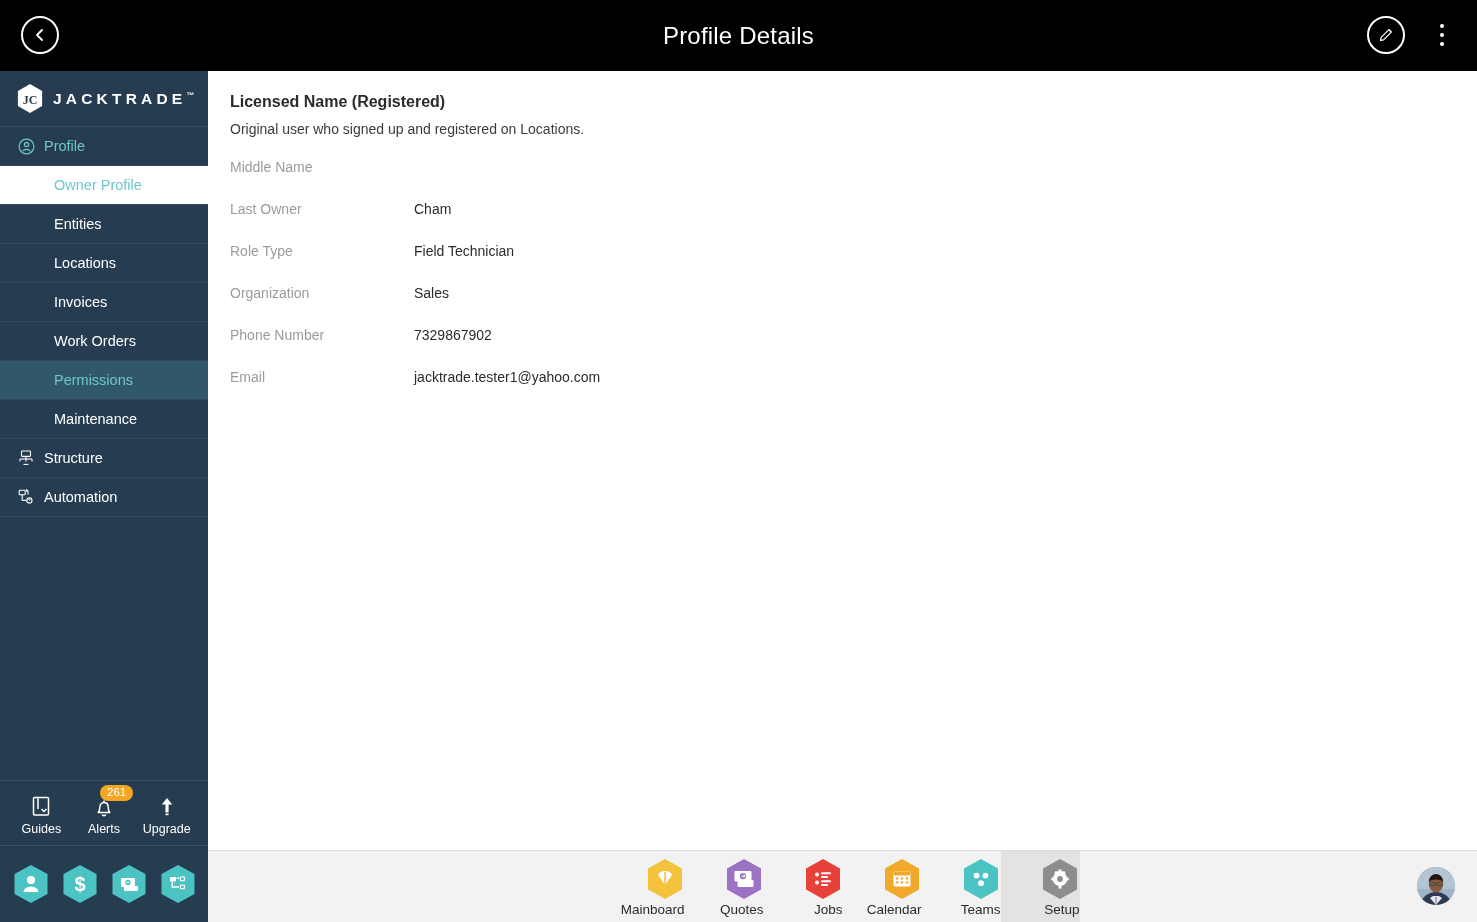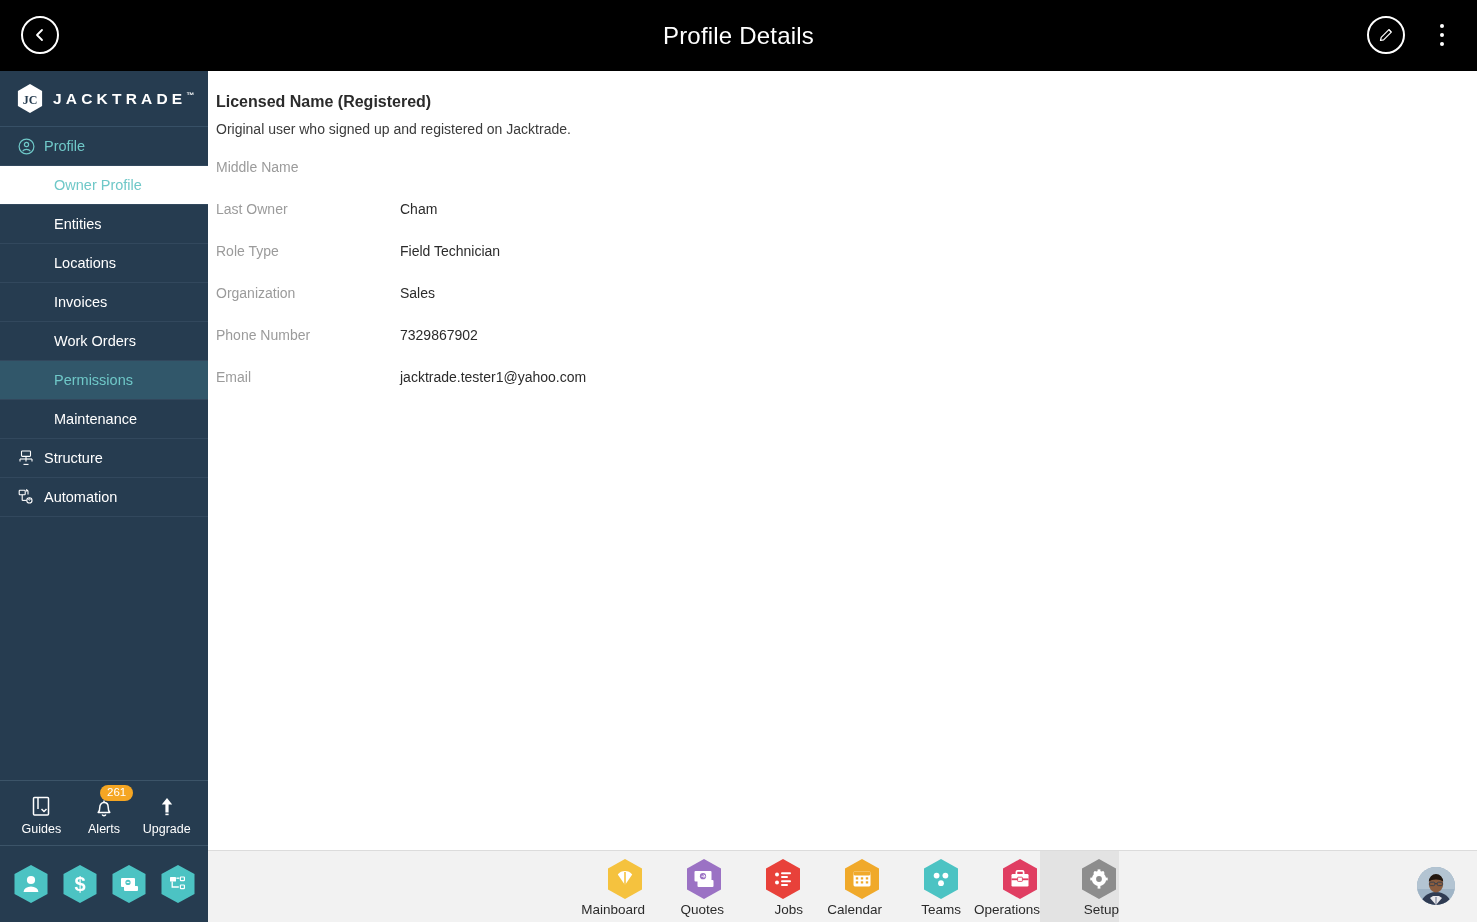--- a/index.html
+++ b/index.html
@@ -93,21 +93,21 @@
   .side-hexes {
     position: absolute; bottom: 0; left: 0; width: 208px; height: 76px;
     display: flex; align-items: center; justify-content: space-around; padding: 0 6px;
   }
   .hex-btn { width: 36px; height: 40px; position: relative; cursor: pointer;
     display: flex; align-items: center; justify-content: center; }
 
   
   .main {
     position: absolute; top: 71px; left: 208px; width: 1269px; height: 779px;
-    background: #ffffff; padding: 22px 0 0 8px;
+    background: #ffffff; padding: 22px 0 0 22px;
   }
   .sec-title { font-size: 16px; font-weight: bold; color: #2b2b2b; margin-bottom: 10px; }
   .sec-sub { font-size: 14px; color: #3b3b3b; margin-bottom: 22px; }
   .frow { display: flex; align-items: flex-start; height: 42px; }
   .flabel { width: 184px; font-size: 14px; color: #9b9b9b; flex: none; }
   .fvalue { font-size: 14px; color: #2b2b2b; }
 
   
   .bottombar {
     position: absolute; bottom: 0; left: 208px; width: 1269px; height: 72px;
@@ -298,21 +298,21 @@
           <rect x="20.4" y="21" width="4" height="3.6" rx="0.6" fill="none" stroke="#ffffff" stroke-width="1.2"></rect>
           <path d="M12.2 17.6 V23 h6.6" fill="none" stroke="#ffffff" stroke-width="1.3"></path>
           <path d="M16.4 14.2 h3" fill="none" stroke="#ffffff" stroke-width="1.3"></path>
         </svg>
       </div>
     </div>
   </div>
 
   <div class="main">
     <div class="sec-title">Licensed Name (Registered)</div>
-    <div class="sec-sub">Original user who signed up and registered on Jacktrade.</div>
+    <div class="sec-sub">Original user who signed up and registered on Locations.</div>
 
     <div class="frow">
       <div class="flabel">Middle Name</div>
       <div class="fvalue"></div>
     </div>
     <div class="frow">
       <div class="flabel">Last Owner</div>
       <div class="fvalue">Cham</div>
     </div>
     <div class="frow">
@@ -398,32 +398,20 @@
           <svg width="40" height="44" viewBox="0 0 40 44">
             <polygon points="20,2 37,11.5 37,32.5 20,42 3,32.5 3,11.5" fill="#4cc3c3"></polygon>
             <circle cx="15.6" cy="18.6" r="2.9" fill="#ffffff"></circle>
             <circle cx="24.4" cy="18.6" r="2.9" fill="#ffffff"></circle>
             <circle cx="20" cy="26.2" r="2.9" fill="#ffffff"></circle>
           </svg>
         </span>
         <span class="blabel">Teams</span>
       </div>
 
-      <div class="bnav-item">
-        <span class="bico">
-          <svg width="40" height="44" viewBox="0 0 40 44">
-            <polygon points="20,2 37,11.5 37,32.5 20,42 3,32.5 3,11.5" fill="#e03e62"></polygon>
-            <rect x="11.5" y="17" width="17" height="12.5" rx="1.2" fill="#ffffff"></rect>
-            <path d="M16.4 17 v-1.9 a1.2 1.2 0 0 1 1.2 -1.2 h4.8 a1.2 1.2 0 0 1 1.2 1.2 V17" fill="none" stroke="#ffffff" stroke-width="1.7"></path>
-            <rect x="11.5" y="21.4" width="17" height="1.8" fill="#e03e62"></rect>
-            <rect x="17.6" y="20.2" width="4.8" height="4.2" rx="0.6" fill="#ffffff" stroke="#e03e62" stroke-width="0.9"></rect>
-          </svg>
-        </span>
-        <span class="blabel">Operations</span>
-      </div>
 
       <div class="bnav-item active">
         <span class="bico">
           <svg width="40" height="44" viewBox="0 0 40 44">
             <polygon points="20,2 37,11.5 37,32.5 20,42 3,32.5 3,11.5" fill="#8d8d8d"></polygon>
             <path d="M20 13.6 l2.2 1 l2.2 -0.6 l1.2 2 l-1 2 l1 2 l-1.2 2 l-2.2 -0.6 l-2.2 1 l-2.2 -1 l-2.2 0.6 l-1.2 -2 l1 -2 l-1 -2 l1.2 -2 l2.2 0.6 Z" fill="#ffffff"></path>
             <circle cx="20" cy="22" r="7.2" fill="#ffffff"></circle>
             <circle cx="20" cy="22" r="2.9" fill="#8d8d8d"></circle>
             <rect x="18.6" y="12.4" width="2.8" height="3.4" fill="#ffffff"></rect>
             <rect x="18.6" y="28.2" width="2.8" height="3.4" fill="#ffffff"></rect>

